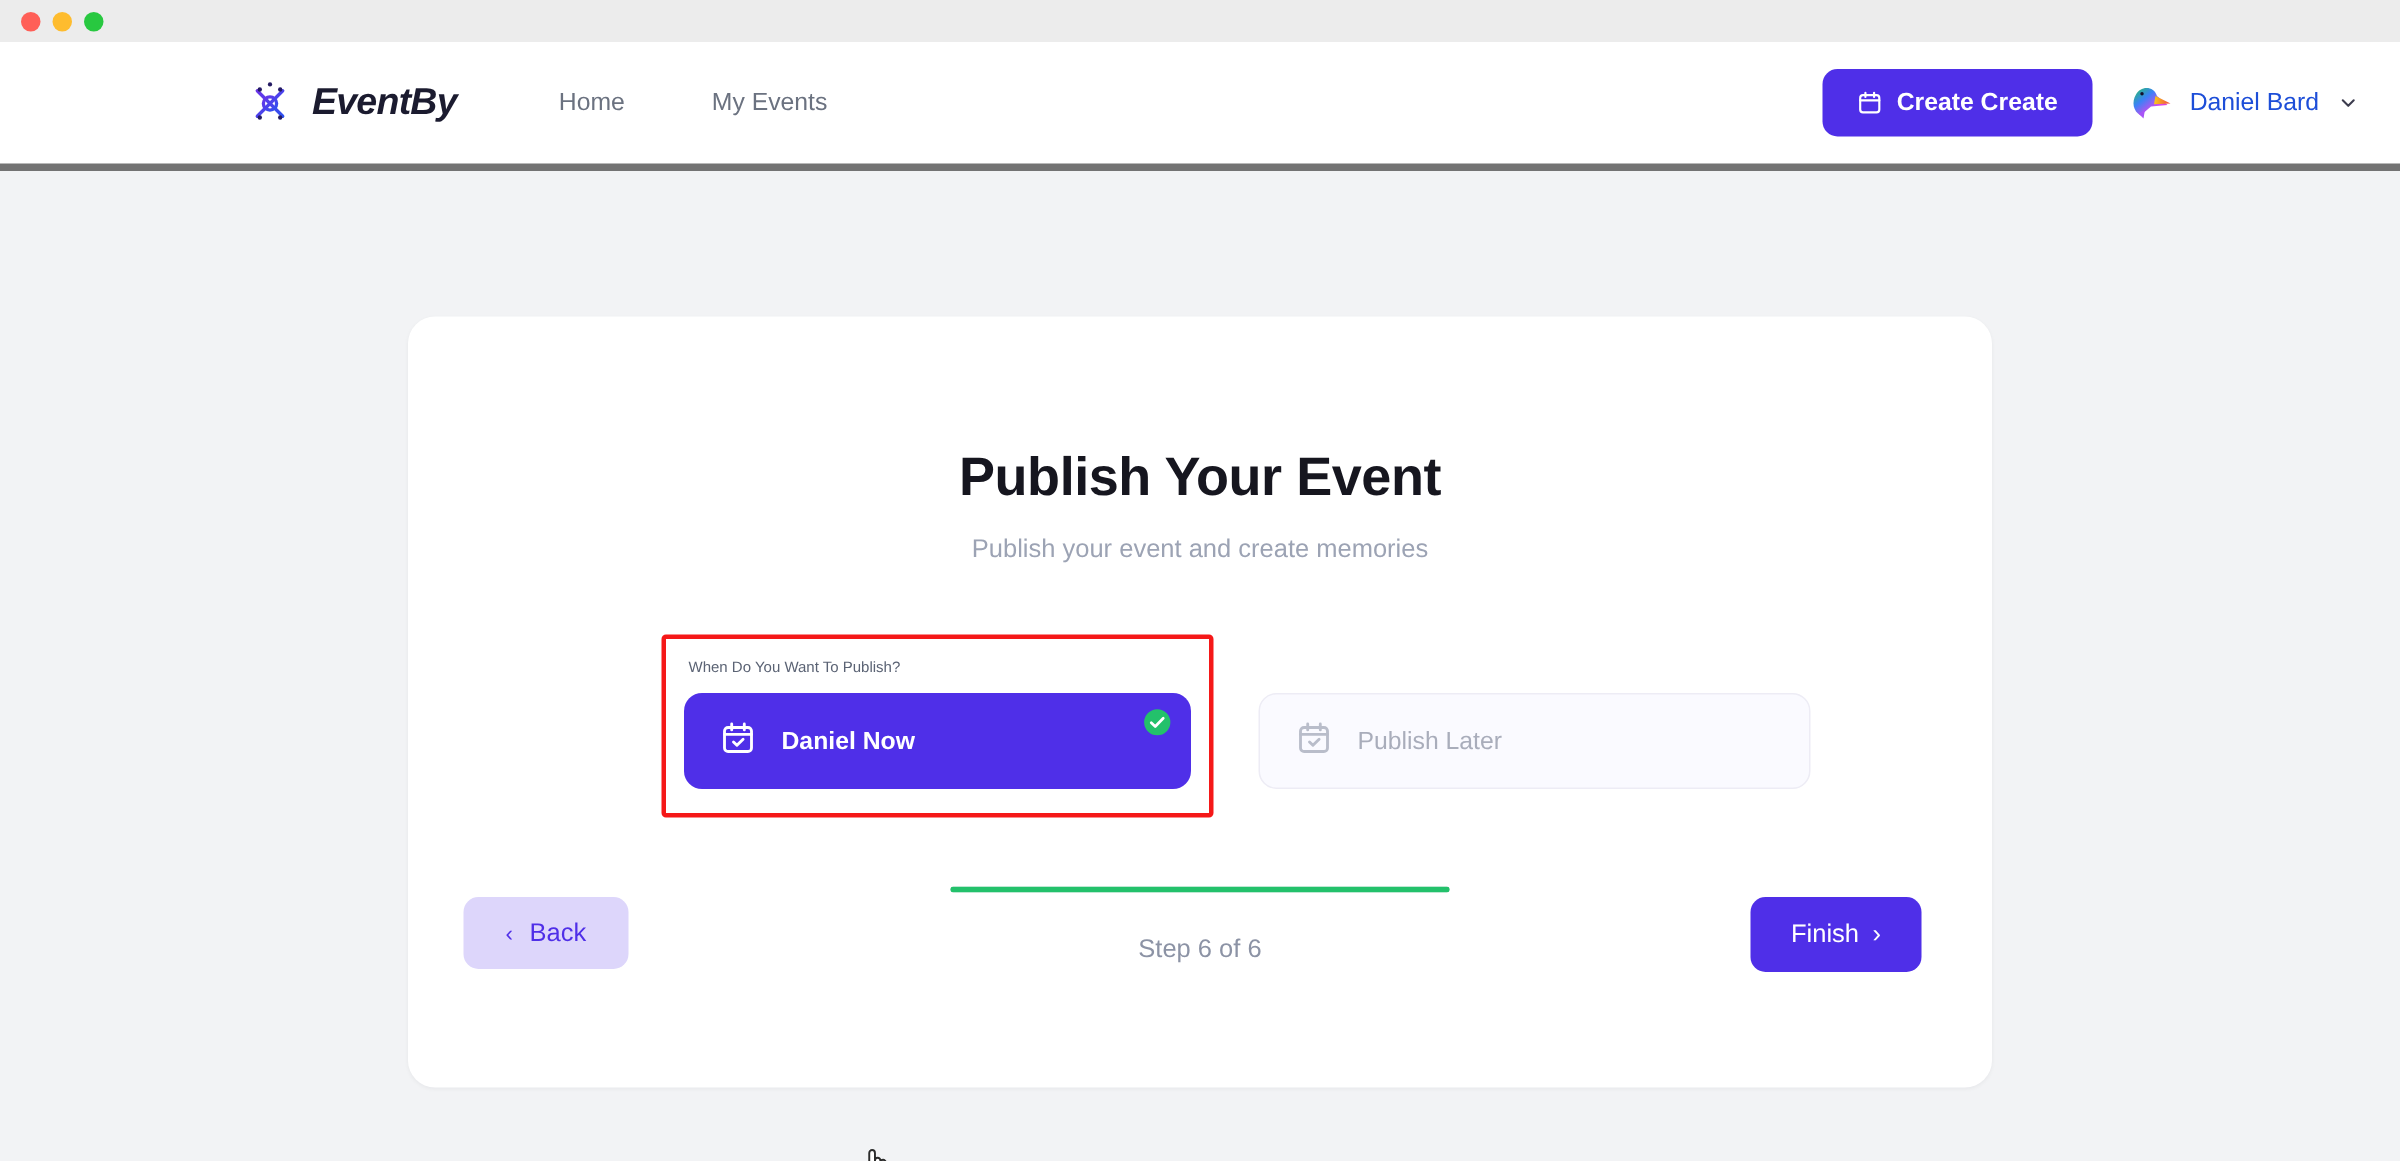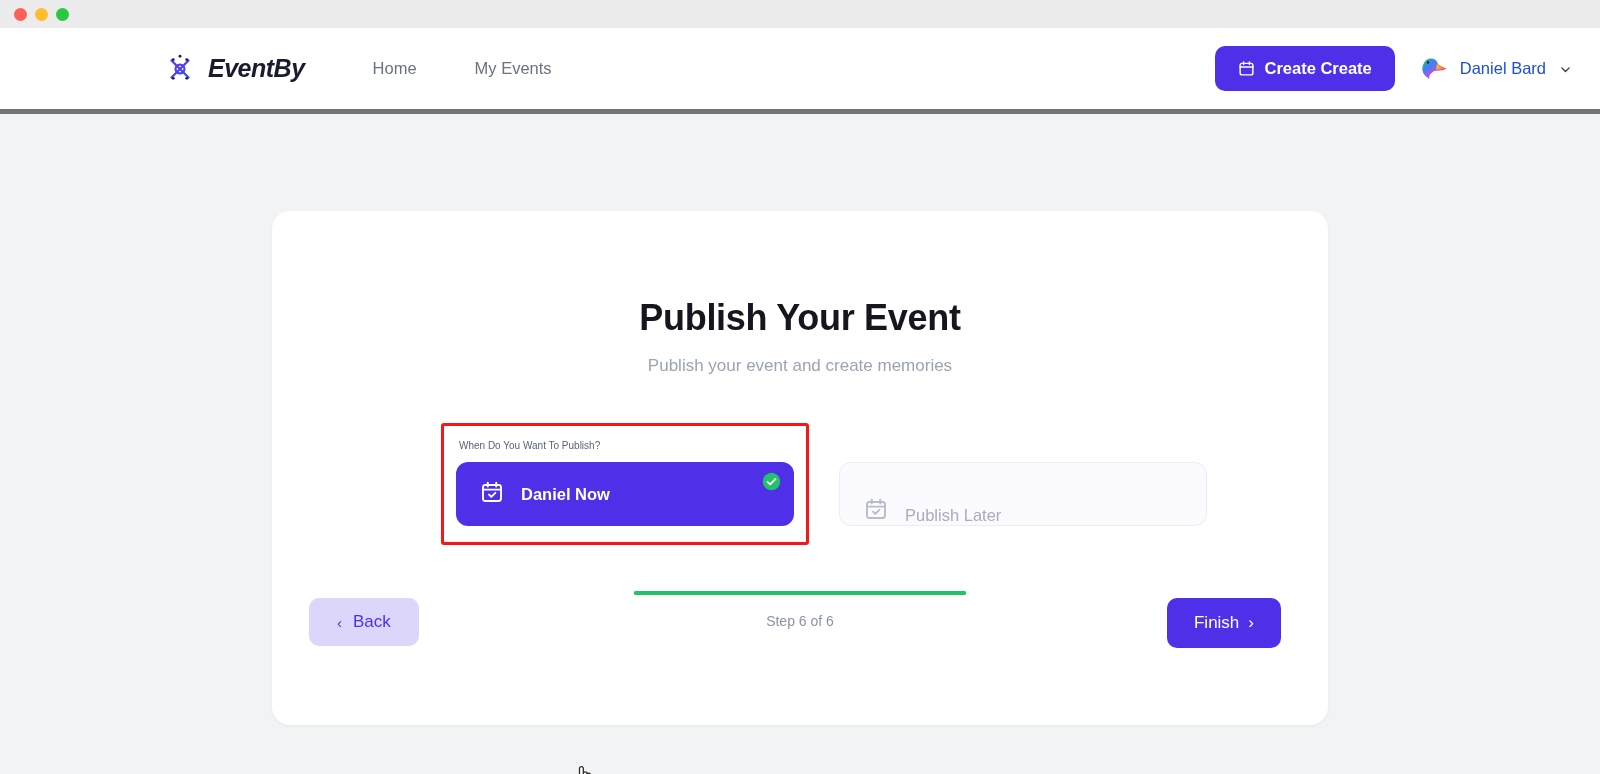--- a/index.html
+++ b/index.html
@@ -195,21 +195,20 @@
     cursor: pointer;
   }
   .option-card.selected {
     background: #4f2fe8;
     color: #ffffff;
   }
   .option-card.unselected {
     background: #fafaff;
     border: 1px solid #edecf5;
     color: #a9adbb;
-    align-items: flex-end;
   }
   .option-label {
     font-size: 16.5px;
     font-weight: 700;
     white-space: nowrap;
   }
   .option-card.unselected .option-label { font-weight: 400; }
 
   .check-badge {
     position: absolute;
@@ -268,22 +267,22 @@
     background: #e8e9ee;
     overflow: hidden;
   }
   .progress-fill {
     height: 100%;
     width: 100%;
     background: #23c16b;
     border-radius: 2px;
   }
   .progress-text {
-    margin-top: 18px;
-    font-size: 14px;
+    margin-top: 28px;
+    font-size: 17px;
     color: #8c93a5;
   }
 
   .btn-finish {
     position: absolute;
     right: 0;
     top: 7px;
     display: inline-flex;
     align-items: center;
     gap: 9px;

